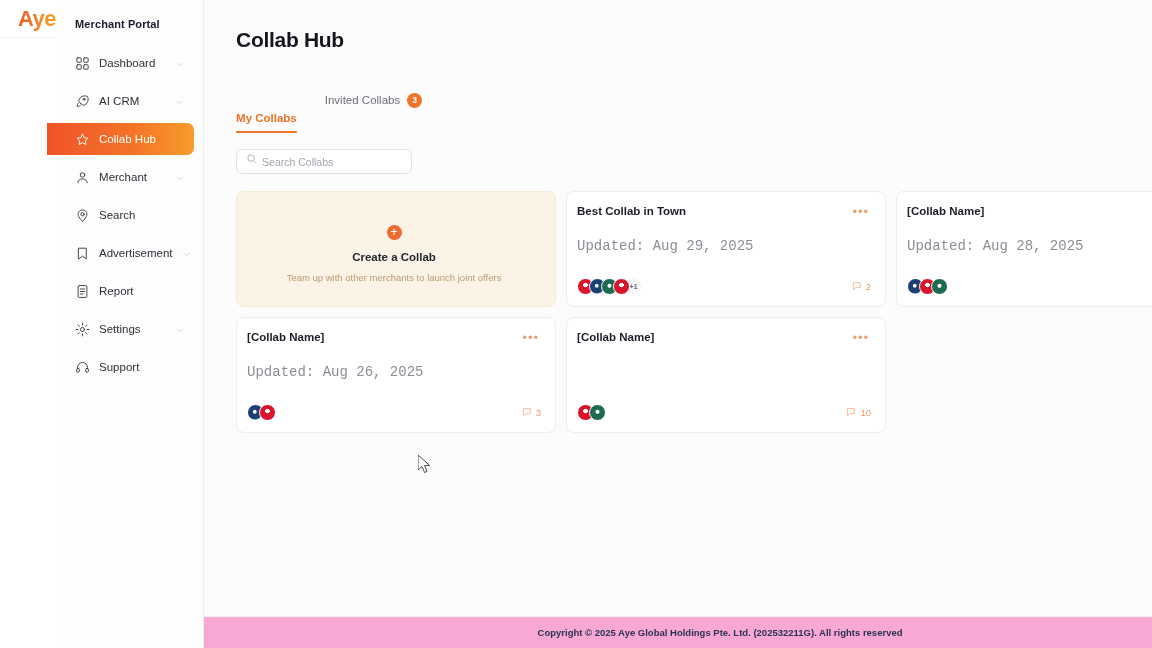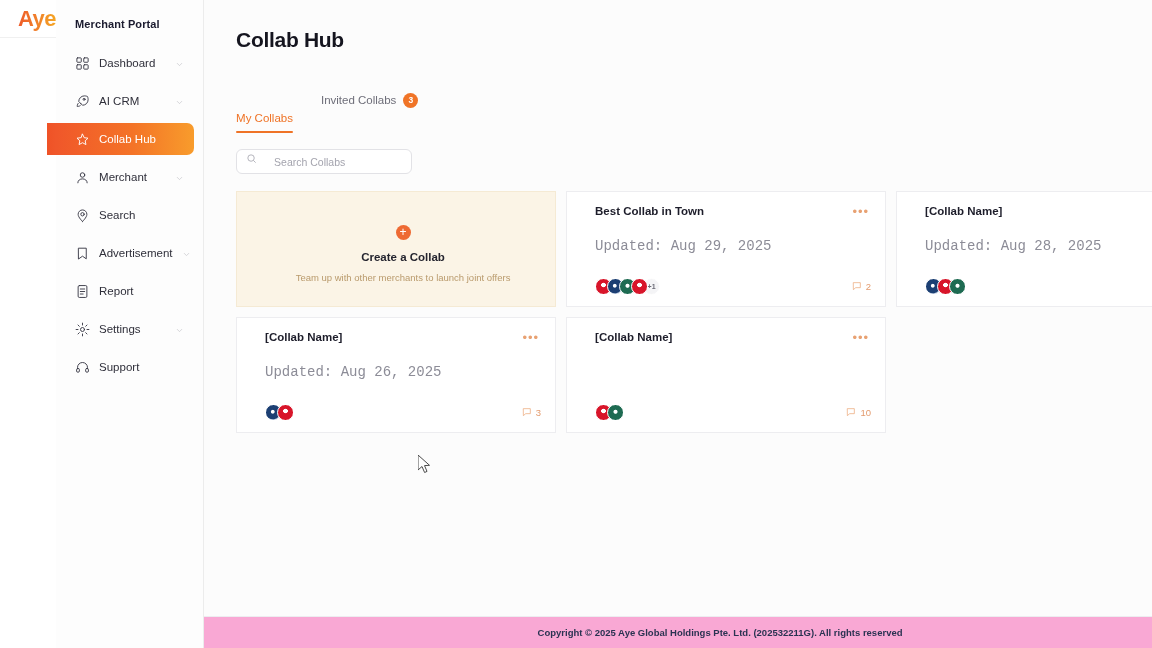--- a/index.html
+++ b/index.html
@@ -74,56 +74,56 @@
   }
   .content { flex: 1 1 auto; padding: 28px 0 0 32px; overflow: hidden; position: relative; }
 
   .page-title { font-size: 21px; font-weight: bold; color: #15151f; letter-spacing: -0.3px; }
 
   .tabs { display: flex; align-items: center; gap: 28px; margin-top: 24px; }
   .tab {
     font-size: 11.5px; color: #6e6e79; padding-bottom: 9px; cursor: pointer;
     display: flex; align-items: center; gap: 7px; position: relative;
   }
-  .tab.active { color: #ef7326; font-weight: 400; margin-top: 36px; }
+  .tab.active { color: #ef7326; font-weight: 700; margin-top: 36px; }
   .tab.active::after {
     content: ""; position: absolute; left: 0; right: 0; bottom: 0;
     height: 2px; background: #ef7326; border-radius: 2px;
   }
   .tab-badge {
     width: 15px; height: 15px; border-radius: 50%;
     background: #f07427; color: #fff;
     font-size: 8.5px; font-weight: bold;
     display: flex; align-items: center; justify-content: center;
   }
 
   .search-wrap {
     margin-top: 16px; width: 176px; height: 25px;
     border: 1px solid #e2e2e6; border-radius: 6px;
     background: #fff; display: flex; 
-    padding: 0 9px; gap: 17px;
+    padding: 0 9px; gap: 5px;
   }
   .search-wrap svg { width: 11px; height: 11px; stroke: #9a9aa4; fill: none; stroke-width: 1.6; flex: 0 0 11px; }
   .search-wrap input {
     border: none; outline: none; background: transparent;
     font-size: 10.5px; color: #3a3a46; width: 100%;
     font-family: "Liberation Sans", sans-serif;
   }
   .search-wrap input::placeholder { color: #a4a4ae; }
 
   
   .grid {
     margin-top: 17px; display: flex; flex-wrap: wrap;
     gap: 10px; width: 1000px;
   }
   .card {
     width: 320px; height: 116px;
-    border: 1px solid #ededf0; border-radius: 0;
+    border: 1px solid #ededf0; border-radius: 8px;
     background: #ffffff;
-    padding: 13px 14px 11px 28px;
+    padding: 13px 14px 11px 10px;
     display: flex; flex-direction: column;
     position: relative; cursor: pointer;
   }
   .card.create {
     background: #fbf4e6; border: 1px solid #f5ead4;
     align-items: center; justify-content: center;
     padding-top: 20px;
   }
   .plus-btn {
     width: 15px; height: 15px; border-radius: 50%;

